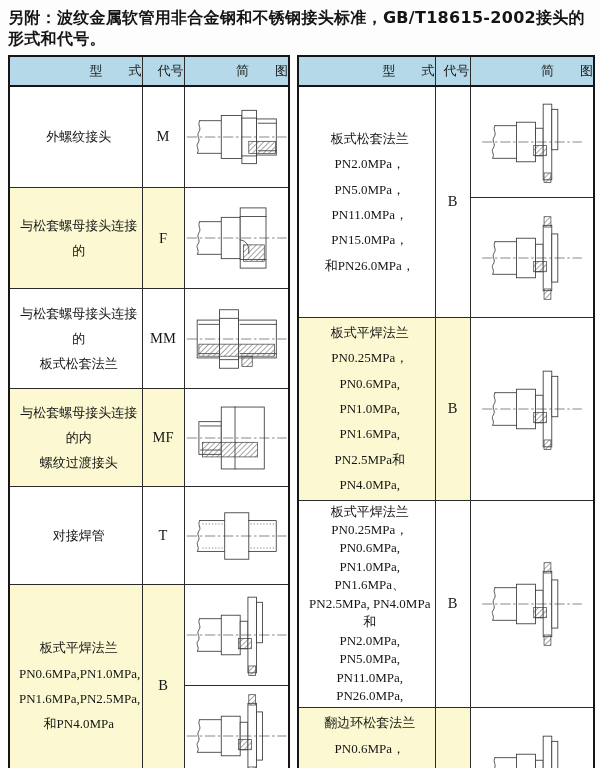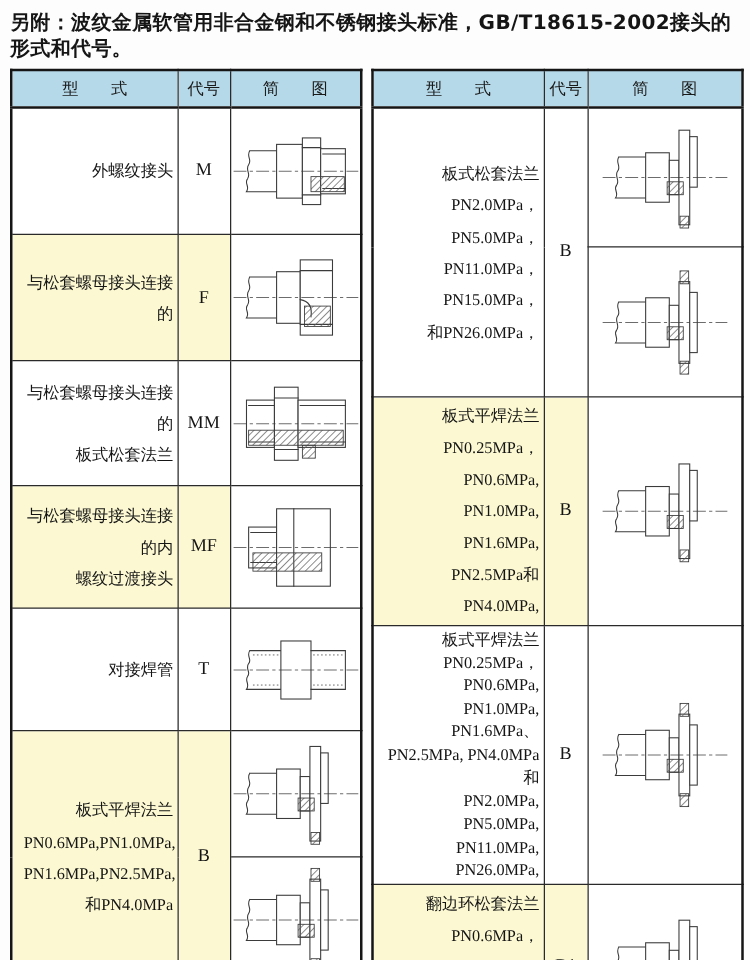--- a/index.html
+++ b/index.html
@@ -13,23 +13,24 @@
     font-weight:700;font-size:16px;line-height:1.3;
     padding:8px 6px 5px 8px;letter-spacing:.3px;
   }
   .tables{display:flex;gap:7px;padding:0 4px 0 8px;align-items:flex-start;}
   table{border-collapse:collapse;table-layout:fixed;border:2px solid #151515;background:#fff;}
   td,th{border:1px solid #2a2a2a;padding:0;overflow:hidden;vertical-align:middle;}
   th{
     background:var(--hdr,#b5d9e8);
     font-weight:400;font-size:13px;color:#1a1a1a;
     border-bottom:2px solid #151515;
+    text-align:right;
   }
   .type{
-    font-size:13px;line-height:1.95;text-align:right;
+    font-size:13px;line-height:1.95;text-align:center;
     padding:2px 3px 2px 9px;white-space:pre-line;
   }
   .compact{line-height:1.42;}
   .code{text-align:center;font-size:14.5px;}
   .hl{background:var(--hl,#fcf9d2);}
   .diag{background:#fff;}
   .dwrap{display:flex;align-items:center;justify-content:center;width:100%;height:100%;}
 </style>
 </head>
 <body>

